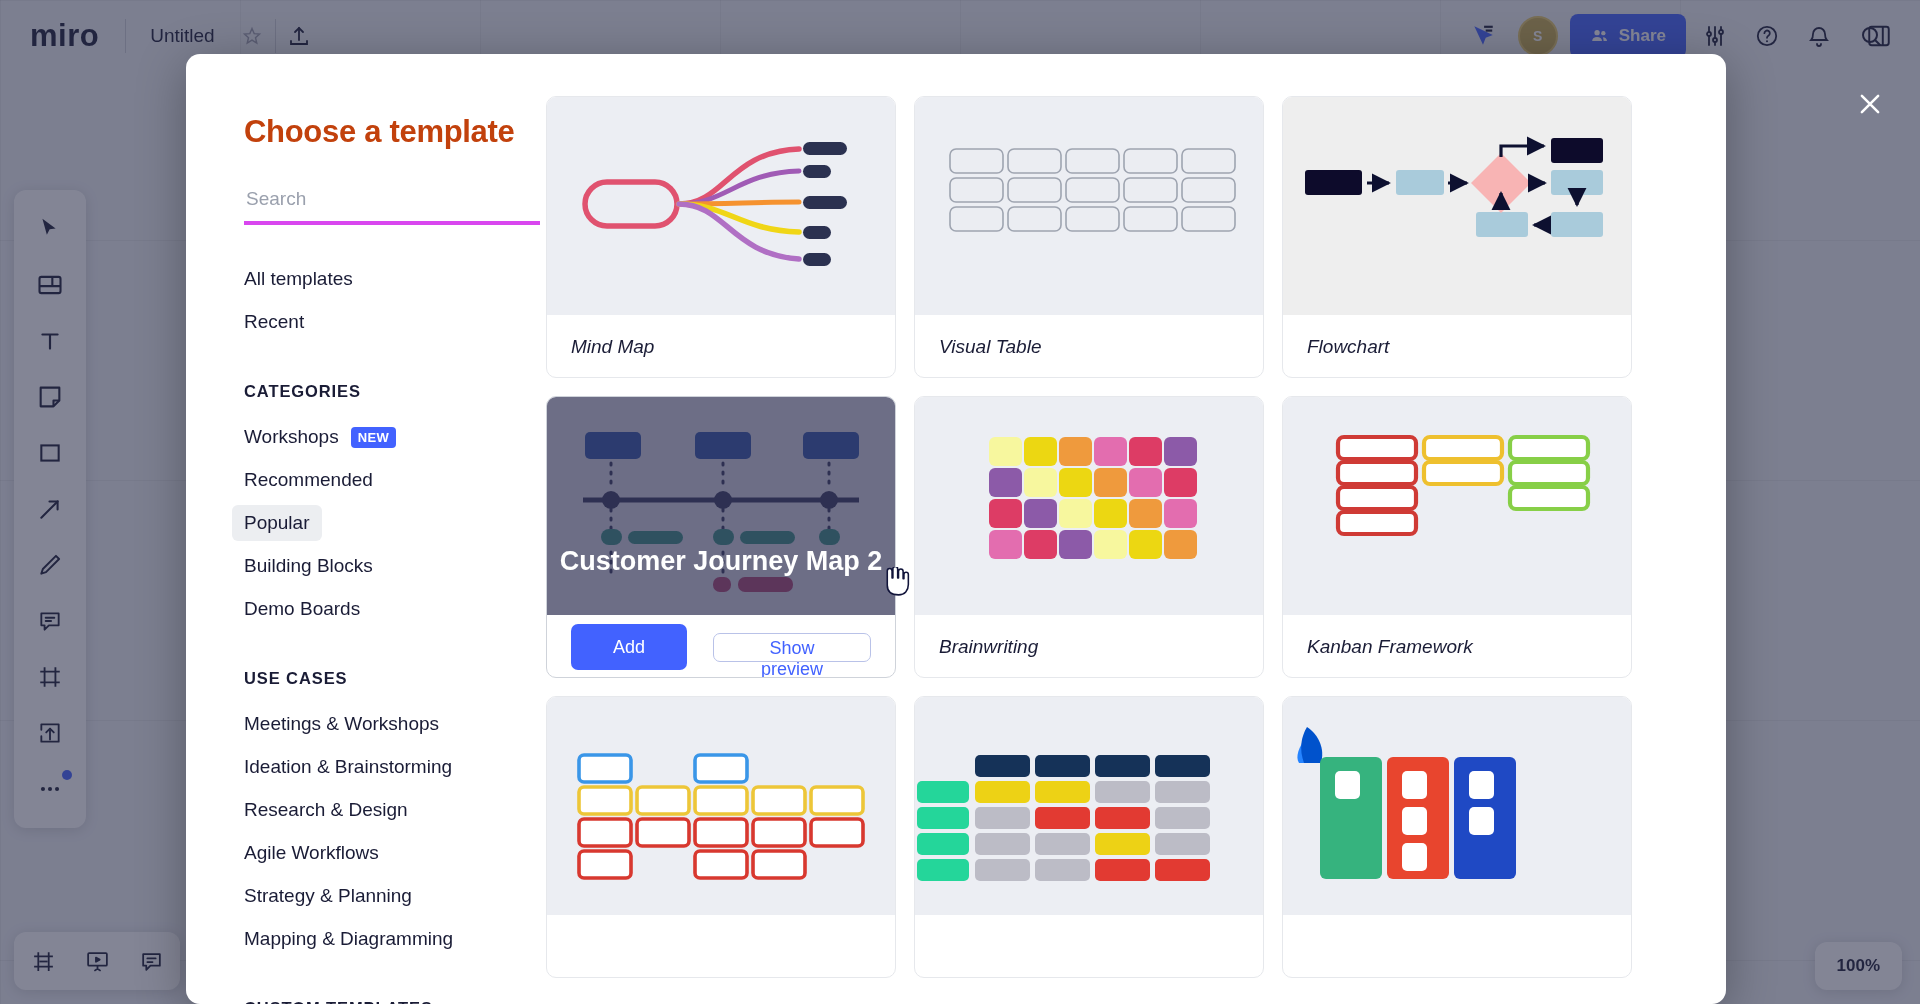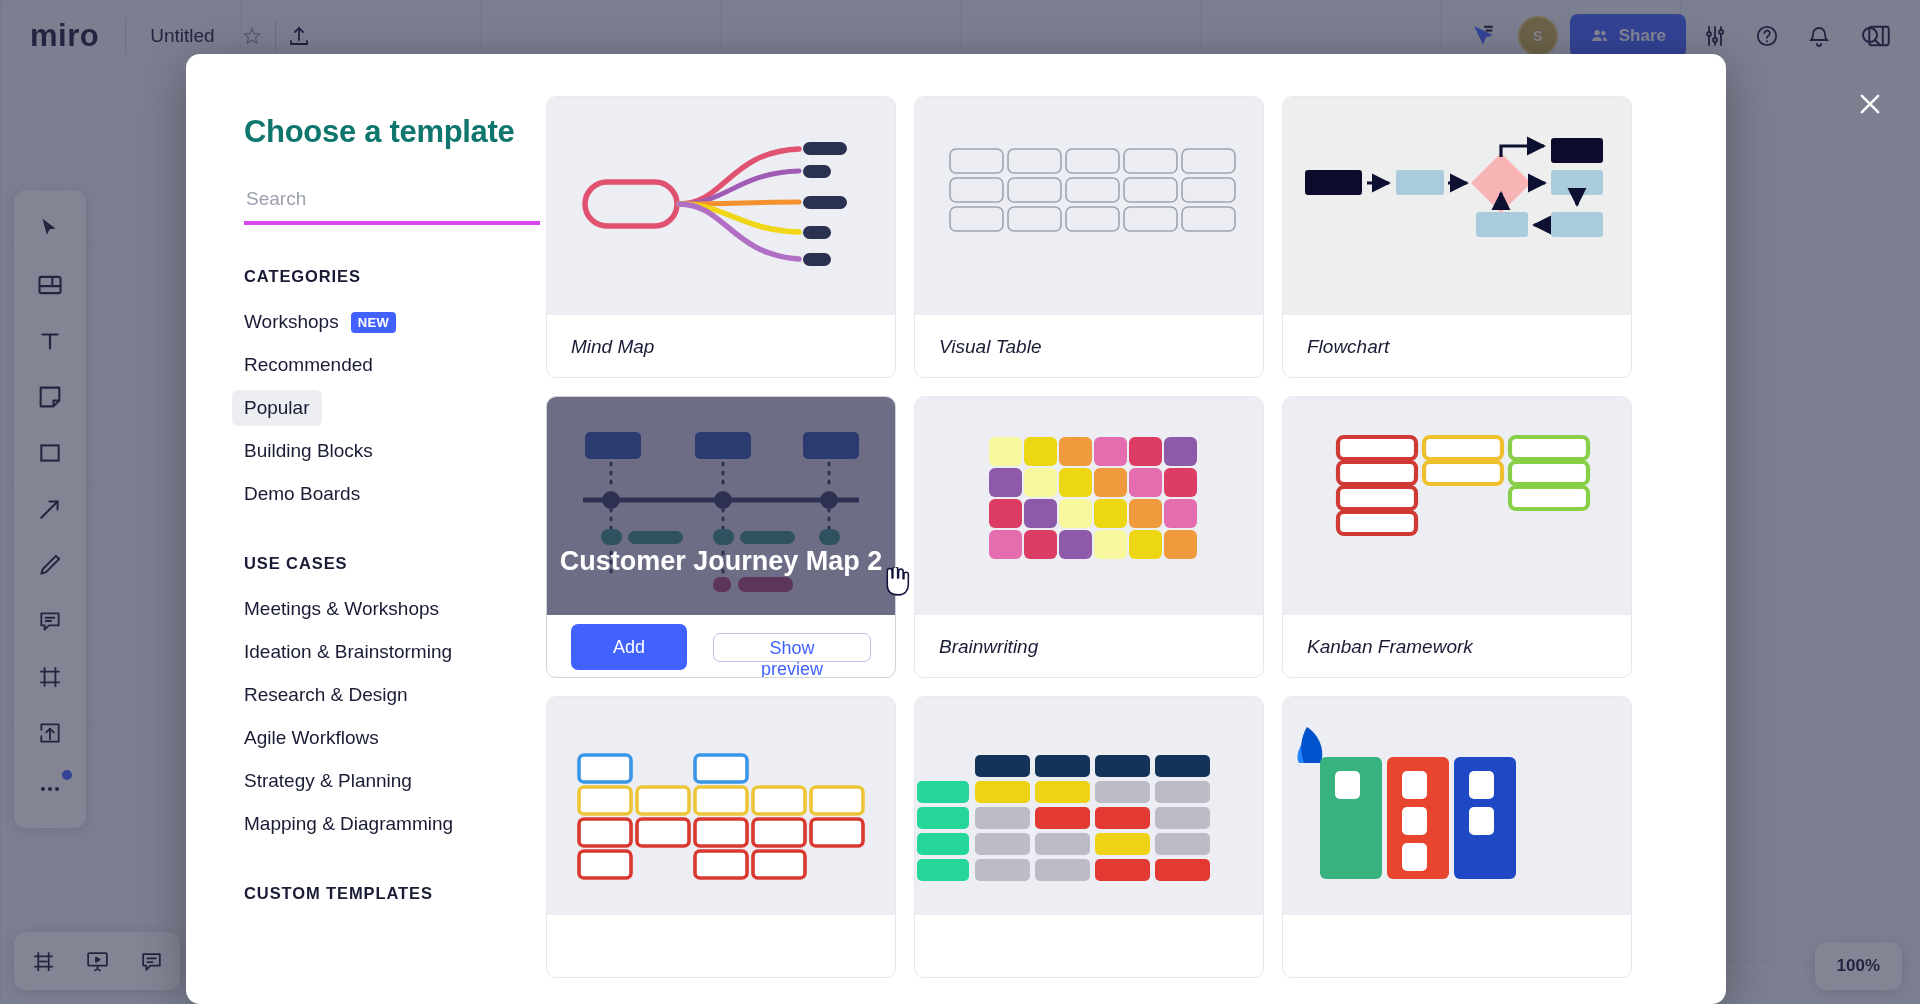--- a/index.html
+++ b/index.html
@@ -127,21 +127,21 @@
     color: #fff; cursor: pointer;
   }
 
   
   #m-sidebar {
     width: 360px; flex: 0 0 360px;
     padding: 60px 0 0 58px;
     overflow: hidden;
   }
   #m-title {
-    font-size: 31px; font-weight: 700; color: #0f766e;
+    font-size: 31px; font-weight: 700; color: #c2410c;
     letter-spacing: -.3px; margin-bottom: 34px;
   }
   #m-search {
     width: 296px; border: none; border-bottom: 4px solid #d946ef;
     font-size: 19px; color: #1a1c36; padding: 4px 2px 11px;
     font-family: inherit; outline: none; background: transparent;
   }
   #m-search::placeholder { color: #9aa0ad; }
   .nav-list { margin-top: 36px; }
   .nav-item {
@@ -404,20 +404,24 @@
     <path d="M5.5 5.5l13 13M18.5 5.5l-13 13"></path>
   </svg>
 </div>
 
 <div id="modal">
 
   <div id="m-sidebar">
     <div id="m-title">Choose a template</div>
     <input id="m-search" placeholder="Search" style="">
 
+    <div class="nav-list">
+      <div class="nav-row"><span class="nav-item">All templates</span></div>
+      <div class="nav-row"><span class="nav-item">Recent</span></div>
+    </div>
 
     <div class="sec-head">CATEGORIES</div>
     <div>
       <div class="nav-row">
         <span class="nav-item">
           <span>Workshops</span>
           <span class="badge-new">NEW</span>
         </span>
       </div>
       <div class="nav-row"><span class="nav-item">Recommended</span></div>

